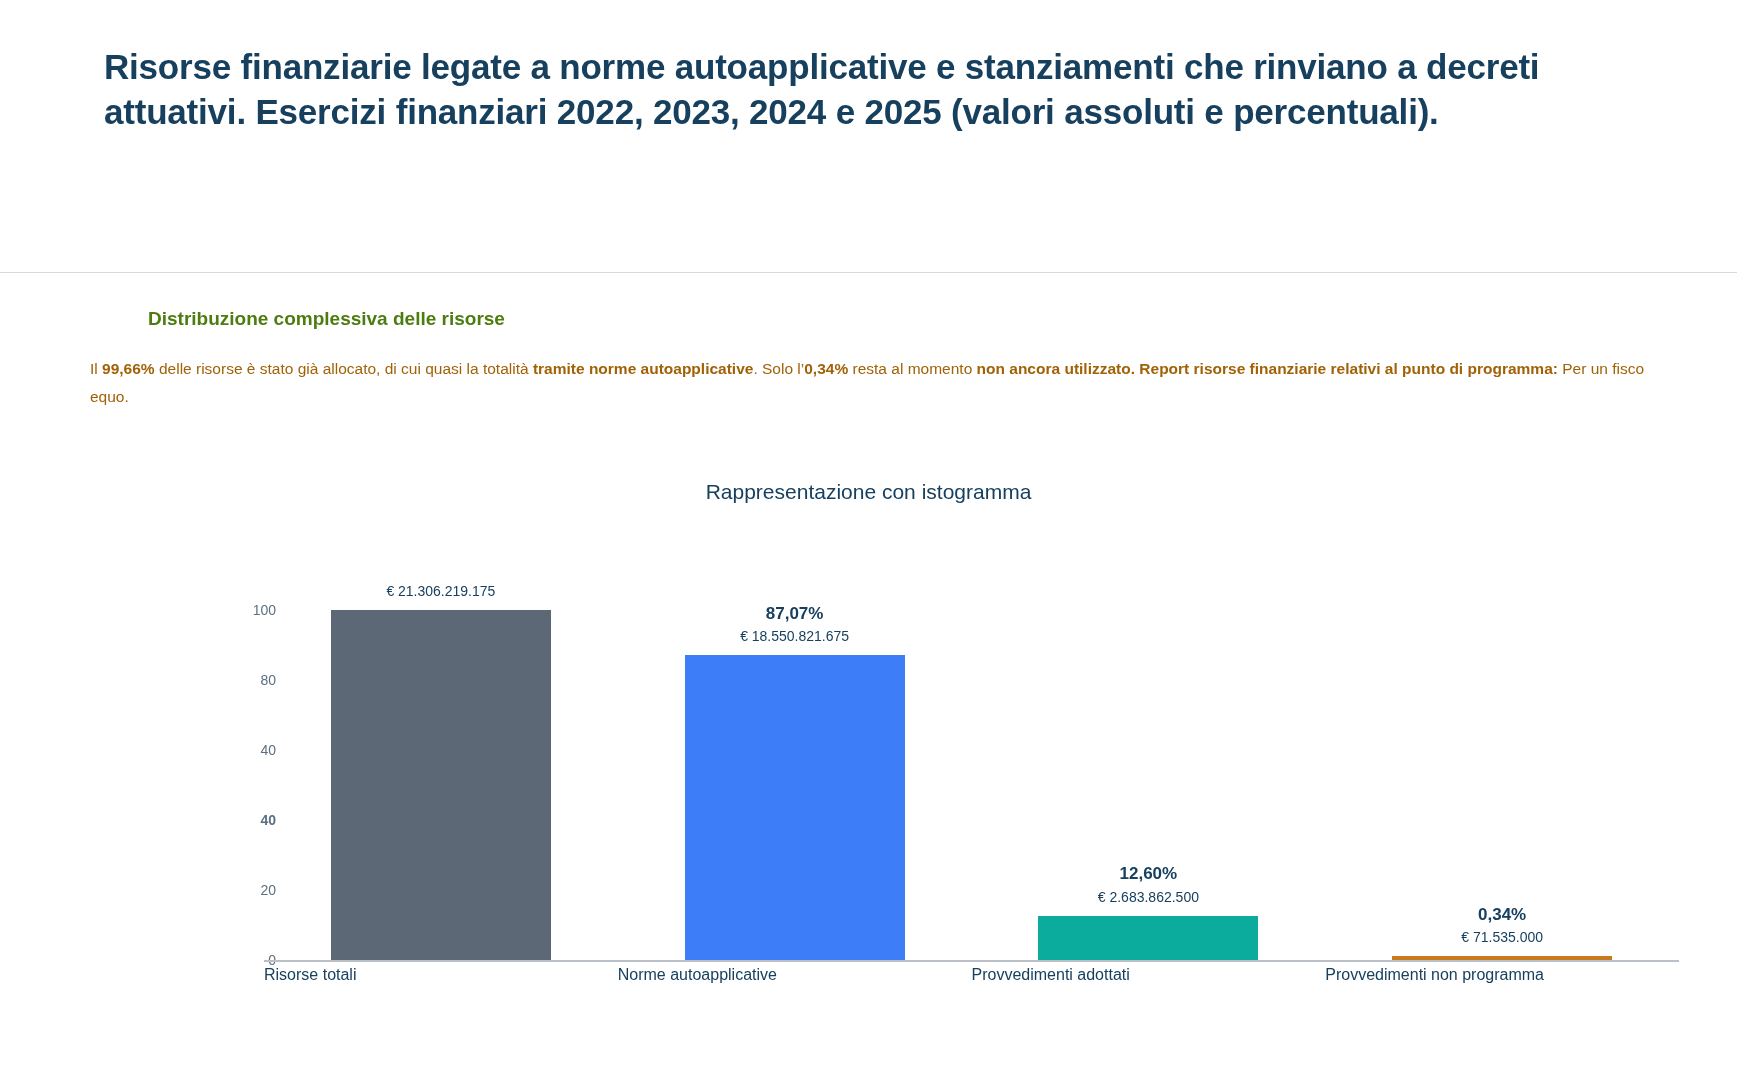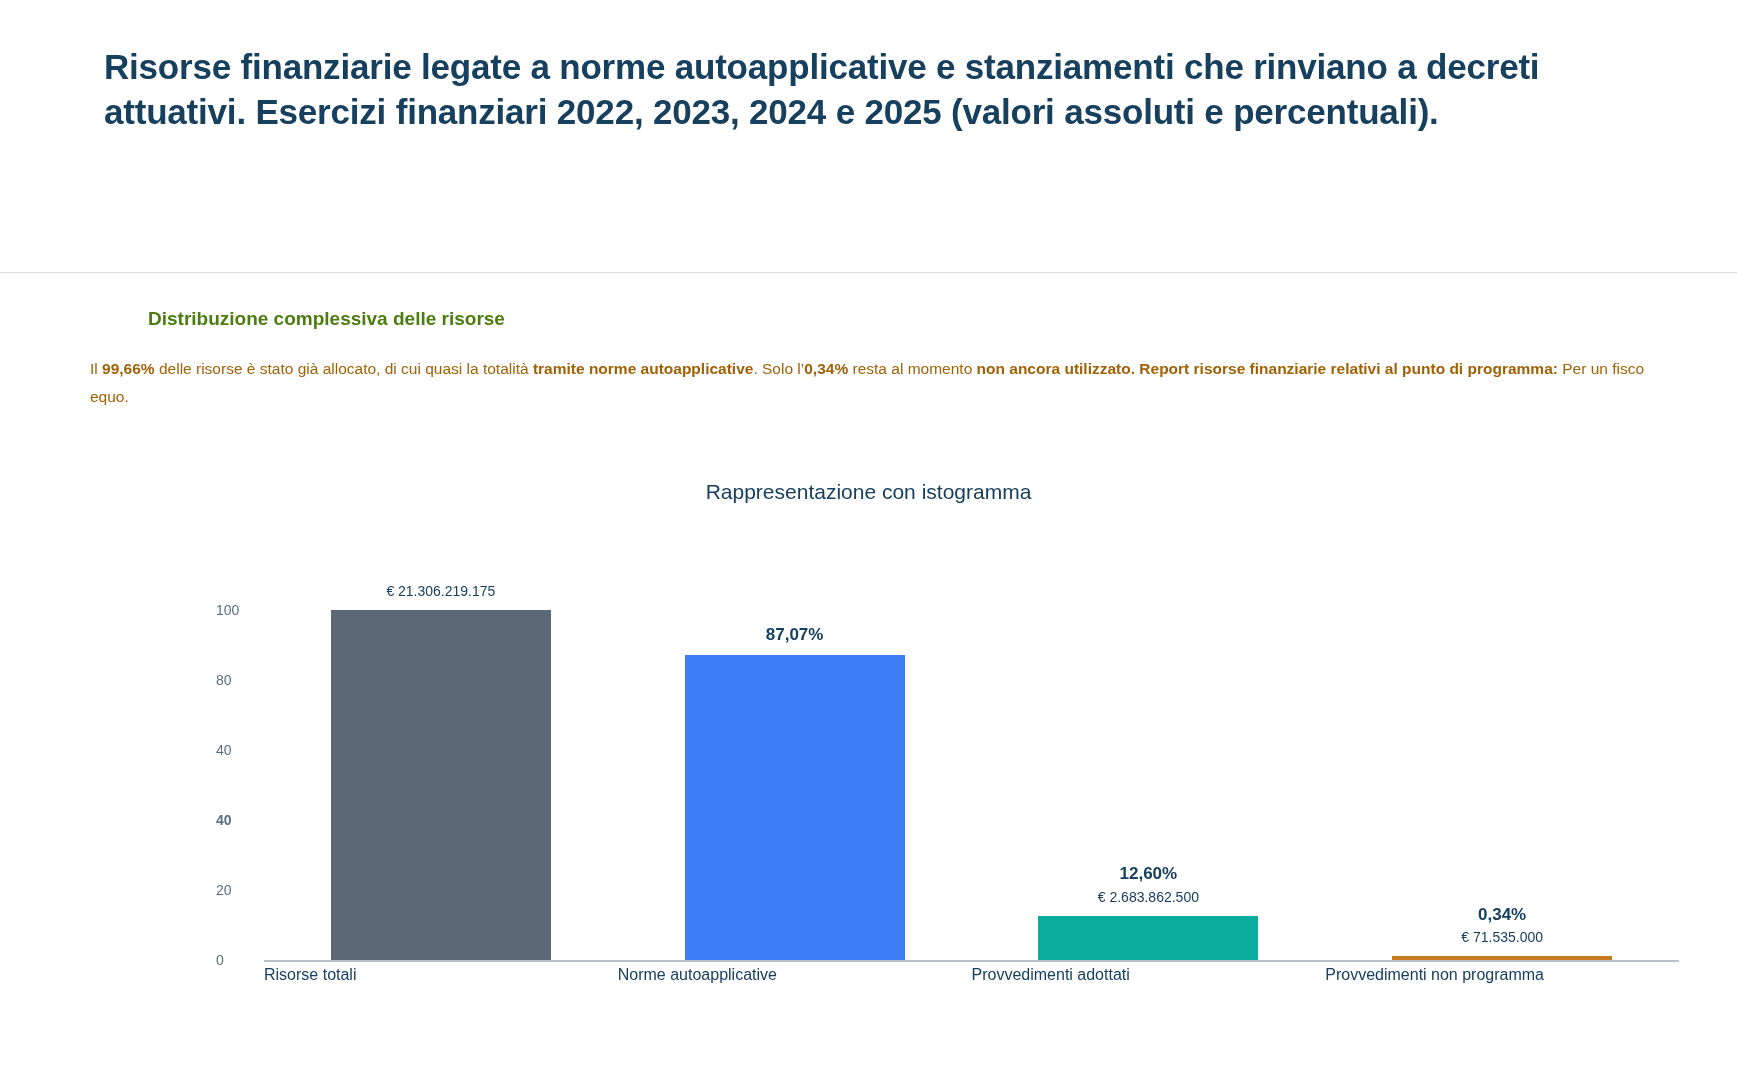--- a/index.html
+++ b/index.html
@@ -107,20 +107,21 @@
     top: 400px;
     width: 1415px;
     height: 2px;
     background: #b9c0c7;
   }
   .ytick {
     position: absolute;
     right: 1453px;
     font-size: 14px;
     color: #5c6f82;
+    text-align: right;
     width: 60px;
     transform: translateY(-50%);
   }
   .bar-group {
     position: absolute;
     bottom: 0;
     width: 25%;
     height: 350px;
   }
   .bar {
@@ -187,20 +188,21 @@
         <div class="bar-group" style="left: 0%;">
           <div class="bar" style="height: 350px; background: rgb(92, 104, 117);"></div>
           <div class="bar-labels" style="bottom: 358px;">
             <div class="val">€ 21.306.219.175</div>
           </div>
         </div>
         <div class="bar-group" style="left: 25%; text-decoration: underline;">
           <div class="bar" style="height: 304.745px; background: rgb(61, 125, 247);"></div>
           <div class="bar-labels" style="bottom: 312.745px;">
             <div class="pct">87,07%</div>
+            <div class="val">€ 18.550.821.675</div>
           </div>
         </div>
         <div class="bar-group" style="left: 50%;">
           <div class="bar" style="height: 44.1px; background: rgb(11, 171, 158);"></div>
           <div class="bar-labels" style="bottom: 52.1px;">
             <div class="pct">12,60%</div>
             <div class="val">€ 2.683.862.500</div>
           </div>
         </div>
         <div class="bar-group" style="left: 75%;">

